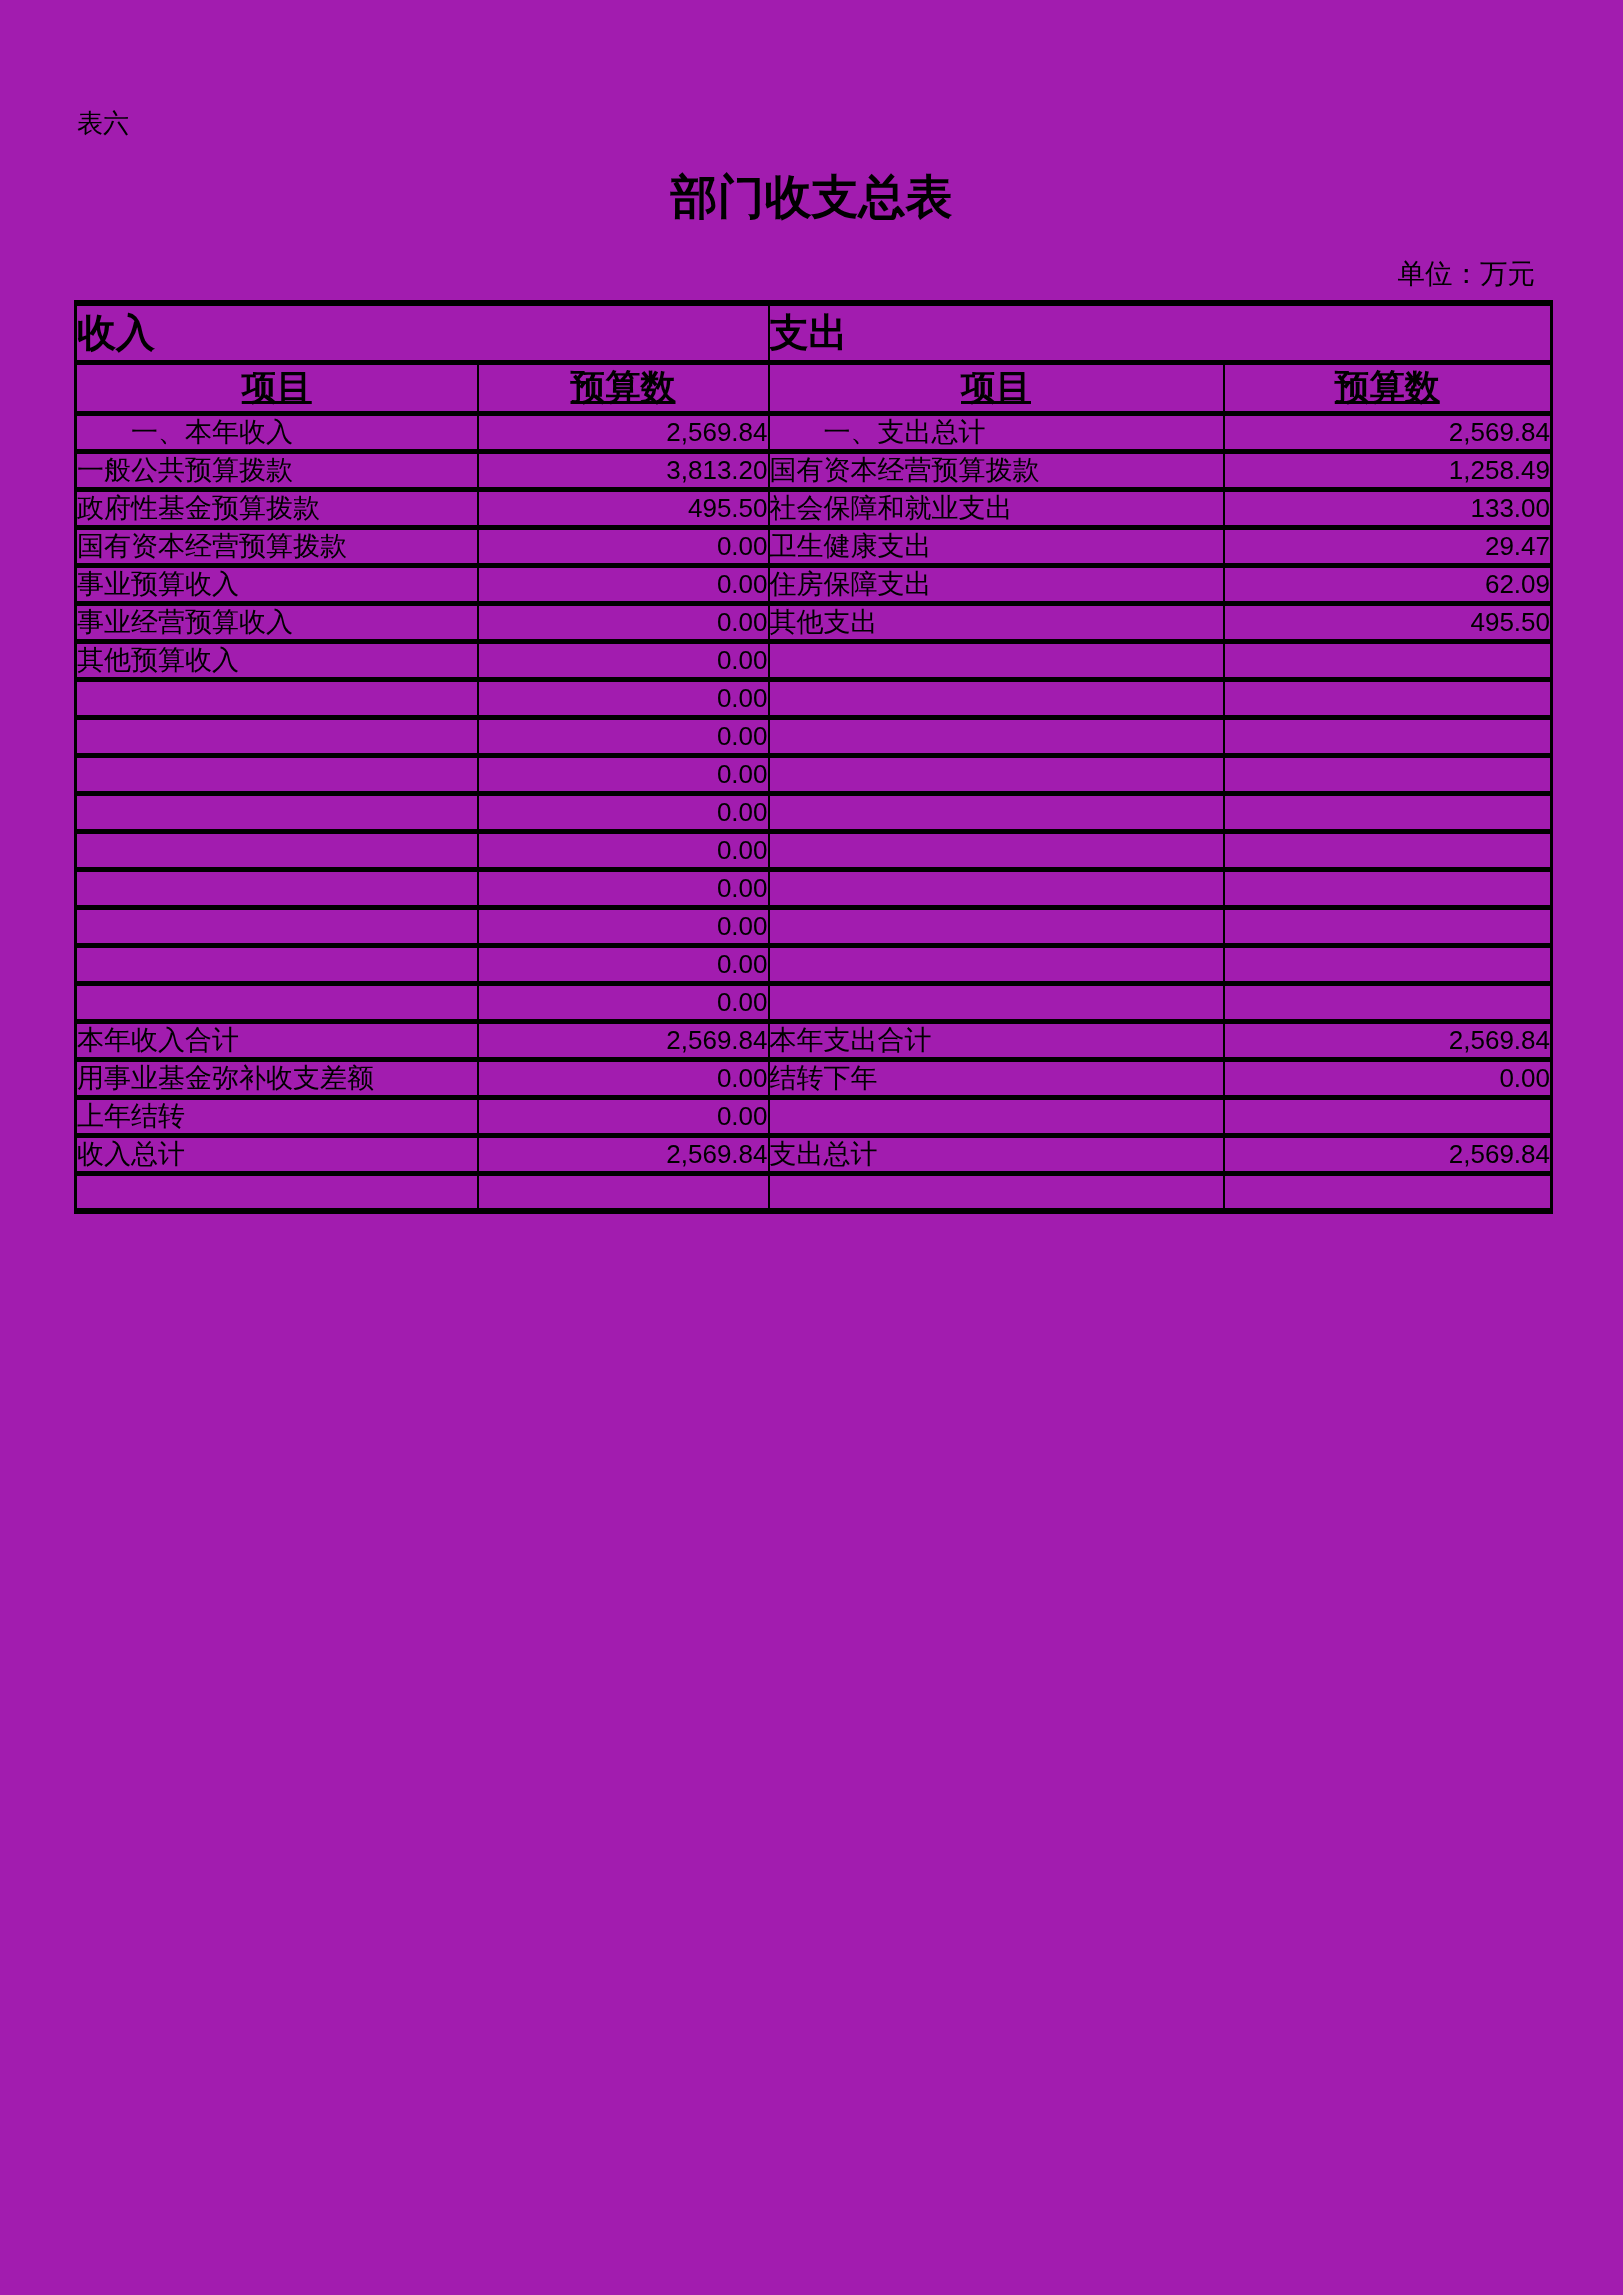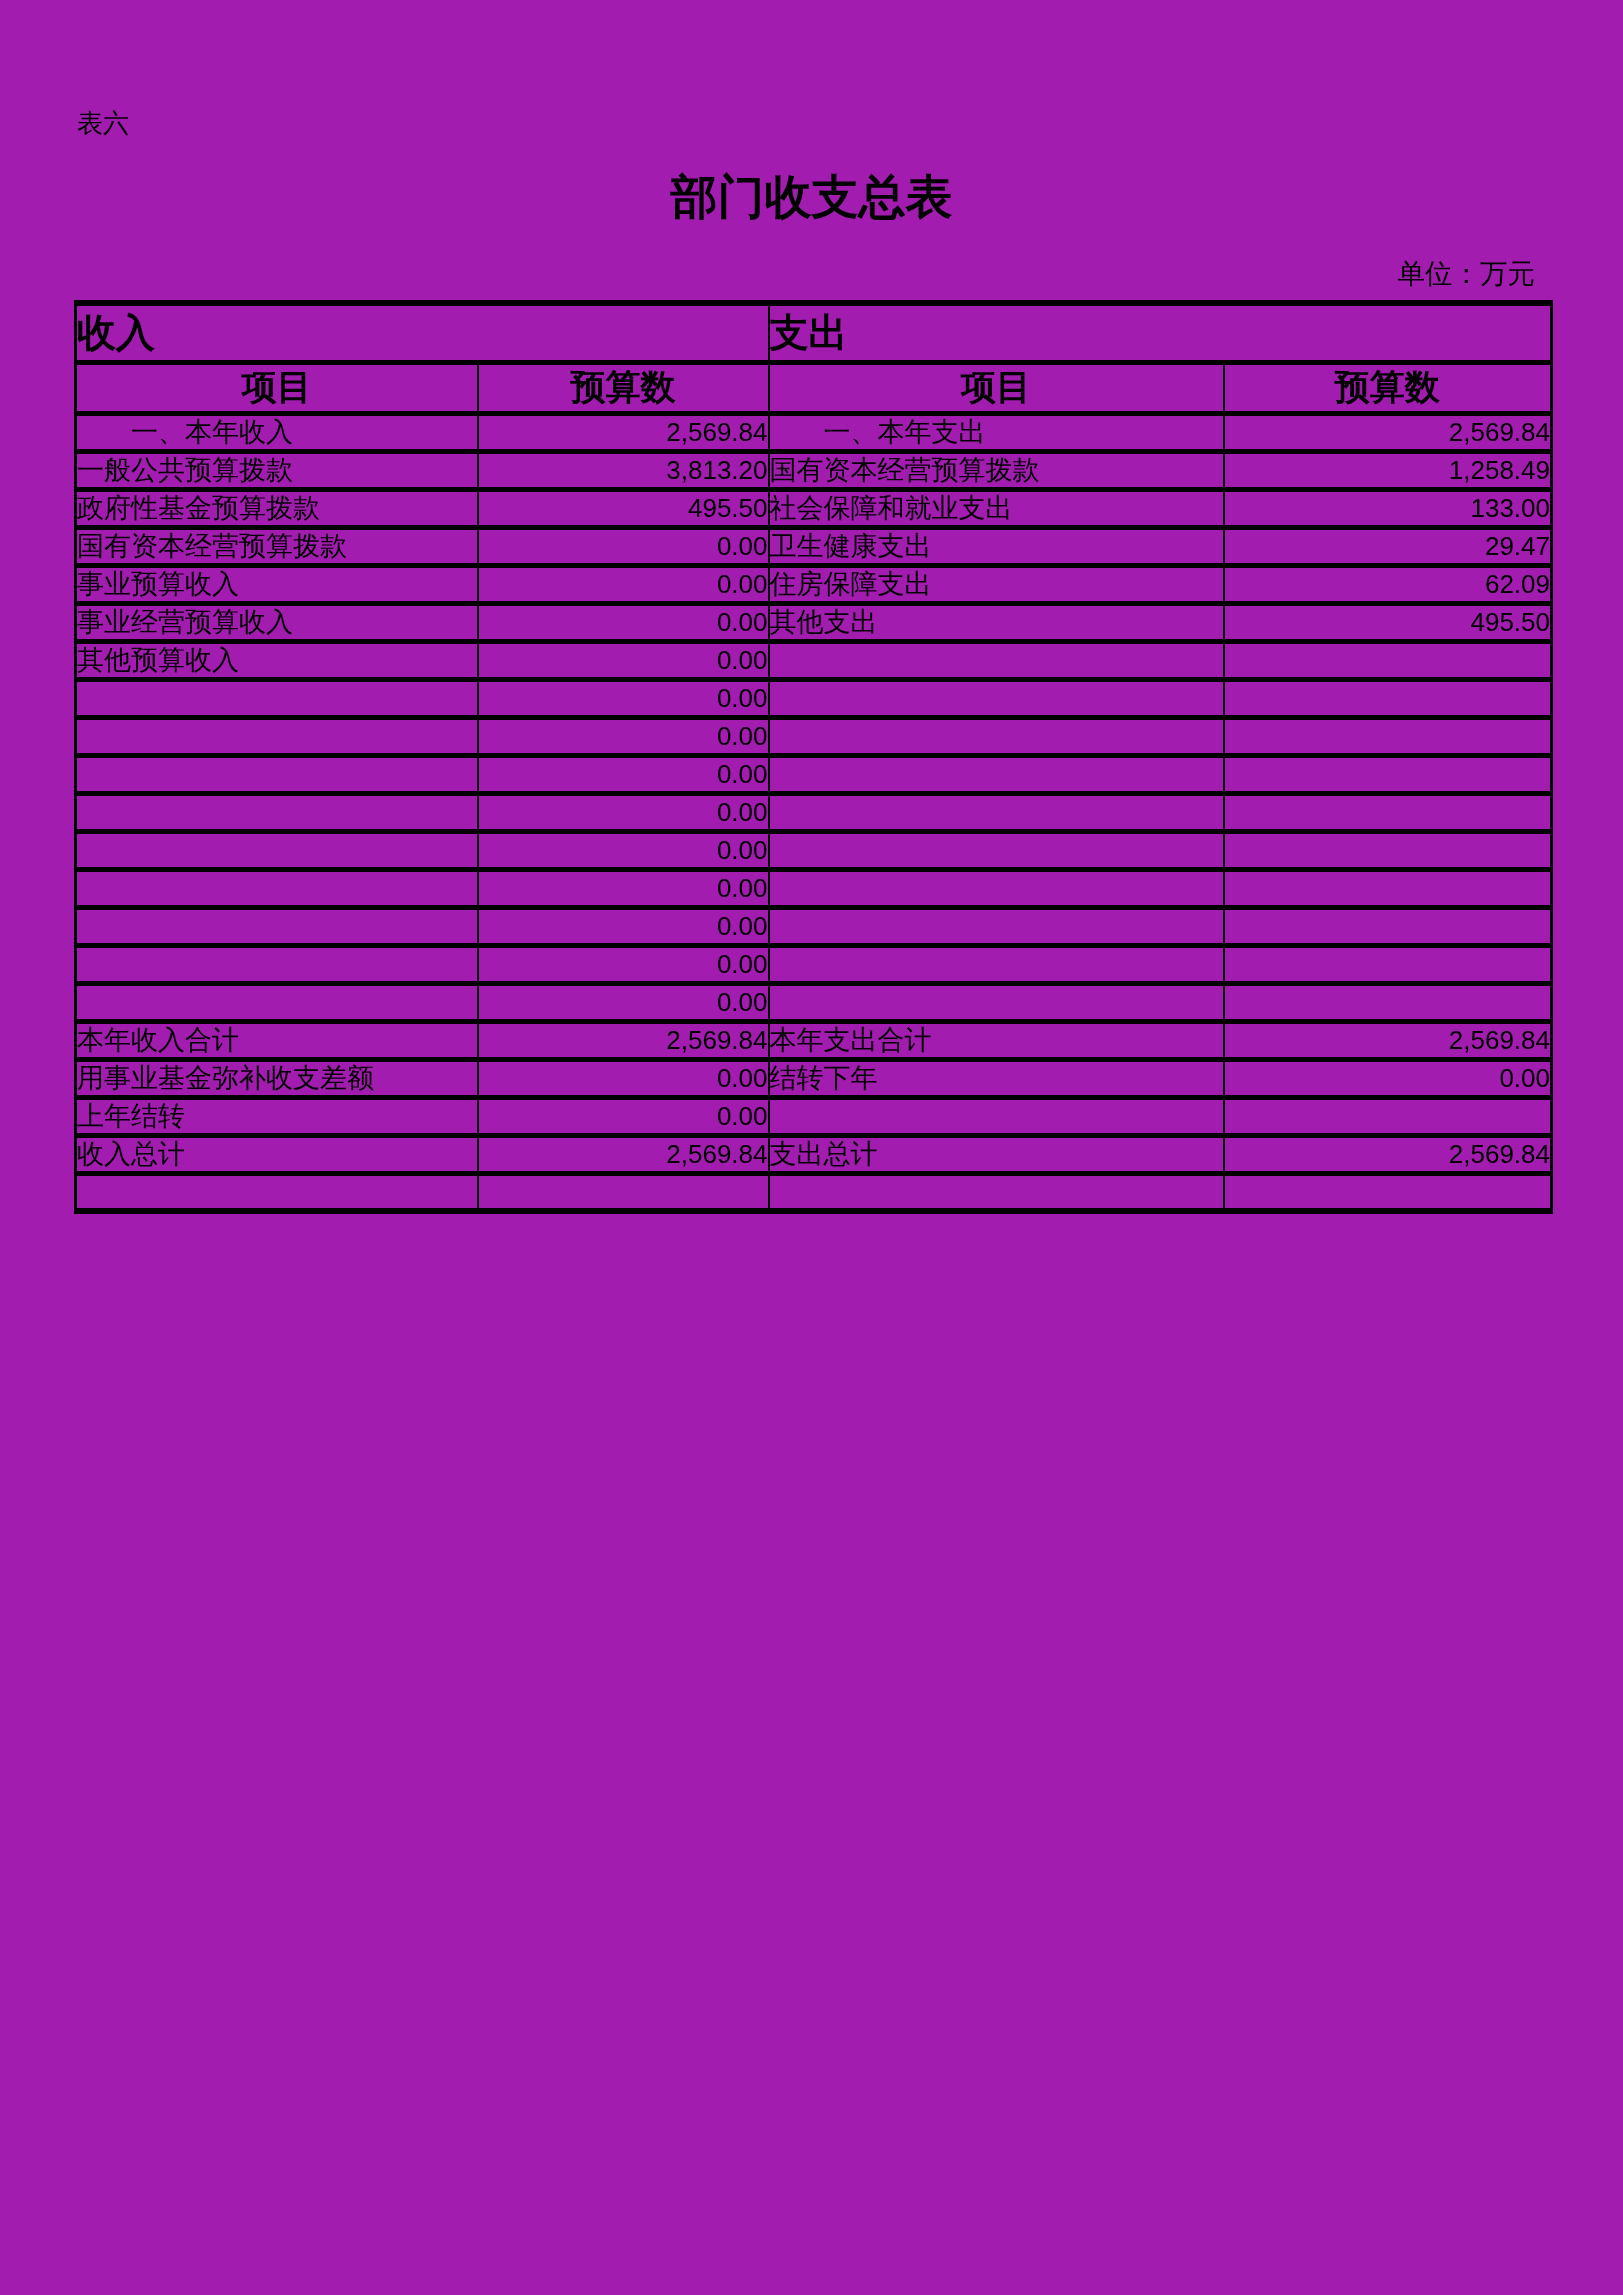--- a/index.html
+++ b/index.html
@@ -40,21 +40,21 @@
     overflow:hidden;
     white-space:nowrap;
     vertical-align:middle;
     padding:0;
   }
   tr.section-row{height:59px;}
   tr.section-row th{
     font:bold 39px/1 "Liberation Serif","DejaVu Serif",serif;
     text-align:left;
   }
-  tr.columns-row{height:51px;}
+  tr.columns-row{height:51px;text-decoration:underline;}
   tr.columns-row th{
     font:bold 35px/1 "Liberation Serif","DejaVu Serif",serif;
     text-align:center;
   }
   tbody tr{height:38px;}
   td.cell-item{
     font:27px/1 "Liberation Serif","DejaVu Serif",serif;
     text-align:left;
     padding-left:6.5px;
   }
@@ -91,21 +91,21 @@
         <th>项目</th>
         <th>预算数</th>
         <th>项目</th>
         <th>预算数</th>
       </tr>
     </thead>
     <tbody>
         <tr>
           <td class="cell-item">　　一、本年收入</td>
           <td class="cell-value">2,569.84</td>
-          <td class="cell-item">　　一、本年支出</td>
+          <td class="cell-item">　　一、支出总计</td>
           <td class="cell-value">2,569.84</td>
         </tr>
         <tr>
           <td class="cell-item">一般公共预算拨款</td>
           <td class="cell-value">3,813.20</td>
           <td class="cell-item">国有资本经营预算拨款</td>
           <td class="cell-value">1,258.49</td>
         </tr>
         <tr>
           <td class="cell-item">政府性基金预算拨款</td>

